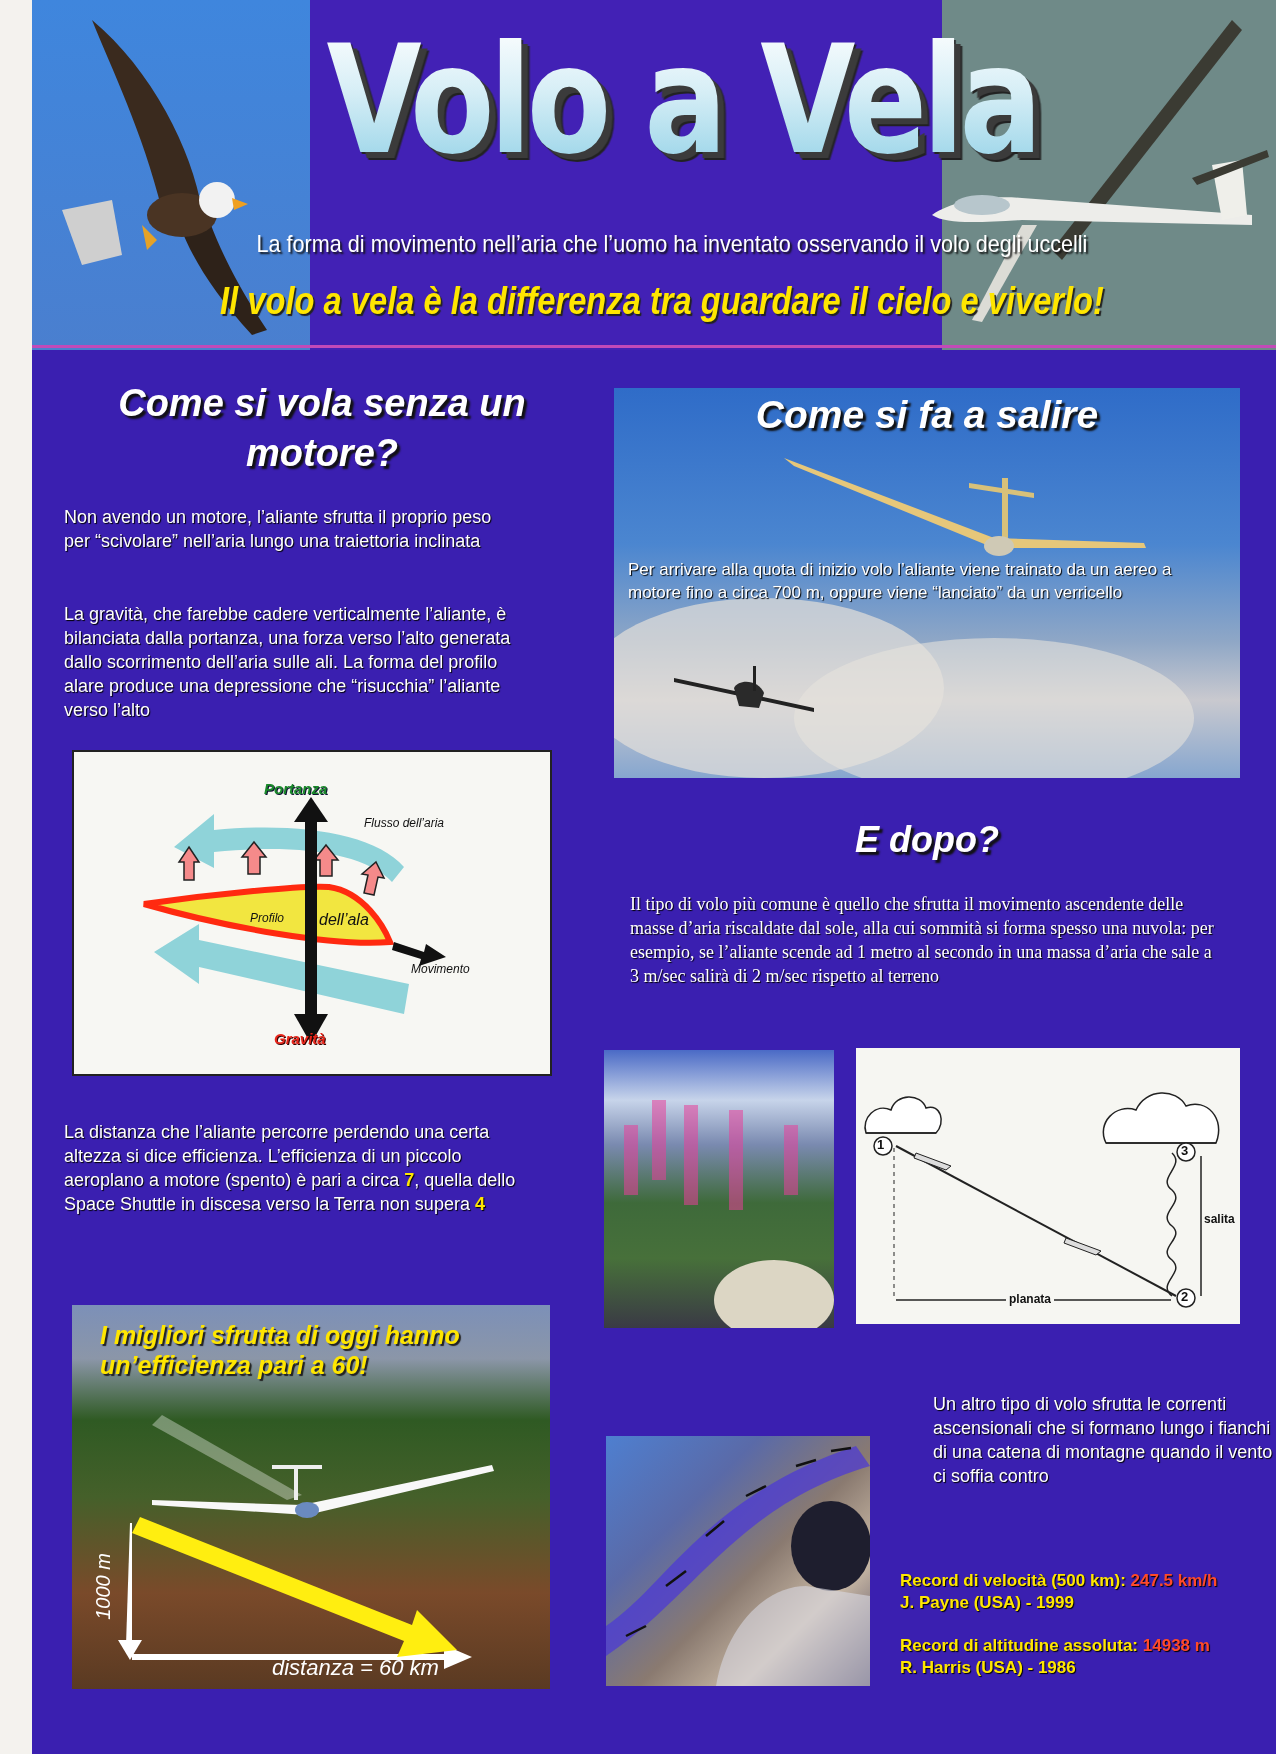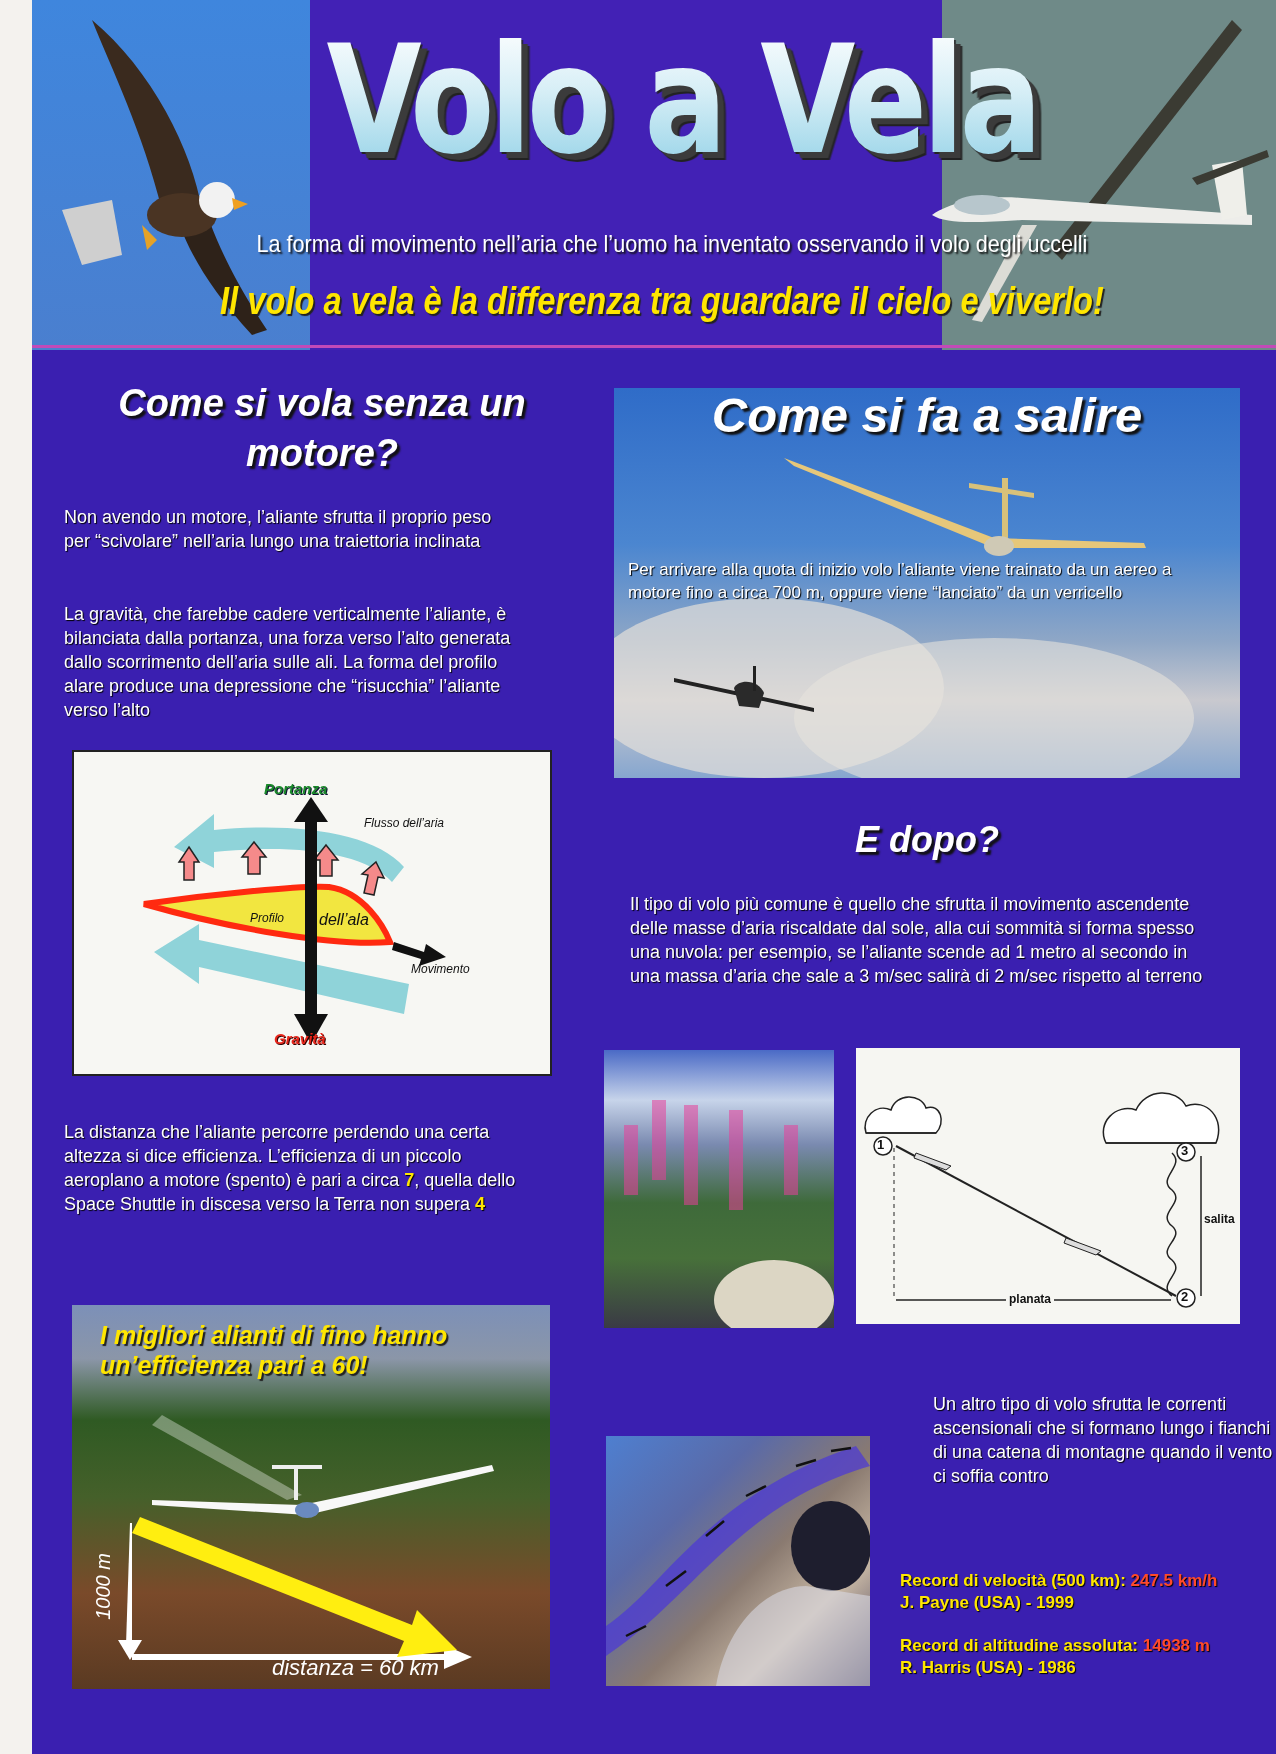--- a/index.html
+++ b/index.html
@@ -109,45 +109,45 @@
       <rect x="222" y="160" width="4" height="35" fill="#eee"></rect>
       <rect x="200" y="160" width="50" height="4" fill="#eee"></rect>
       <ellipse cx="235" cy="205" rx="12" ry="8" fill="#6a8ac0"></ellipse>
       <path d="M58 218 L60 218 L60 340 L54 340Z" fill="#fff"></path>
       <path d="M46 335 L70 335 L58 355Z" fill="#fff"></path>
       <rect x="60" y="349" width="320" height="6" fill="#fff"></rect>
       <path d="M372 340 L400 352 L372 364Z" fill="#fff"></path>
       <path d="M68 212 L340 320 L345 305 L385 345 L325 352 L332 336 L60 228Z" fill="#ffee10"></path>
     </svg>
     <div class="lbl" style="left:28px;top:15px;width:420px;font-style:italic;font-weight:bold;font-size:25px;line-height:30px;color:#ffe600;text-shadow:2px 2px 1px #222;">
-      <div>I migliori alianti di fino hanno</div>
+      <div>I migliori sfrutta di oggi hanno</div>
       <div>un’efficienza pari a  60!</div>
     </div>
     <div class="lbl" style="left:-2px;top:270px;font-style:italic;font-size:20px;color:#fff;transform:rotate(-90deg);transform-origin:center;">1000 m</div>
     <div class="lbl" style="left:200px;top:350px;font-style:italic;font-size:22px;color:#fff;">distanza = 60 km</div>
   </div>
 
   <div class="box" style="left:582px;top:388px;width:626px;height:390px;background:linear-gradient(180deg,#2f6cc8 0%,#4b86d0 40%,#8fa7c6 65%,#c9c9cf 80%,#86a6cf 100%);">
     <svg width="626" height="390" viewBox="0 0 626 390" style="position:absolute;left:0;top:0;">
       <ellipse cx="150" cy="300" rx="180" ry="90" fill="#e4e0da" opacity="0.7"></ellipse>
       <ellipse cx="380" cy="330" rx="200" ry="80" fill="#e6e2dc" opacity="0.6"></ellipse>
       <path d="M170 70 L380 150 L530 155 L532 160 L380 160 L180 78Z" fill="#e6c77a"></path>
       <rect x="388" y="90" width="6" height="60" fill="#d8c17a"></rect>
       <path d="M355 95 L420 105 L420 110 L355 100Z" fill="#d8c17a"></path>
       <ellipse cx="385" cy="158" rx="15" ry="10" fill="#cfc9b5"></ellipse>
       <path d="M60 290 L200 320 L200 324 L60 294Z" fill="#222"></path>
       <path d="M120 300 C125 290 145 292 150 305 L145 320 L125 318Z" fill="#2a2a2a"></path>
       <rect x="139" y="278" width="3" height="25" fill="#222"></rect>
     </svg>
-    <div class="h2" style="left:0;top:2px;width:626px;font-size:49px;line-height:50px;">Come si fa a salire</div>
+    <div class="h2" style="left:0;top:2px;width:626px;font-size:39px;line-height:50px;">Come si fa a salire</div>
     <div class="p" style="left:14px;top:170px;width:600px;font-size:17px;line-height:23px;">Per arrivare alla quota di inizio volo l’aliante viene trainato da un aereo a motore fino a circa 700 m, oppure viene “lanciato” da un verricello</div>
   </div>
 
   <div class="h2" style="left:582px;top:815px;width:626px;font-size:36px;line-height:50px;">E dopo?</div>
-  <div class="p" style="left:598px;top:892px;width:590px;">Il tipo di volo più comune è quello che sfrutta il movimento ascendente delle masse d’aria riscaldate dal sole, alla cui sommità si forma spesso una nuvola: per esempio, se l’aliante scende ad 1 metro al secondo in una massa d’aria che sale a 3 m/sec salirà di 2 m/sec rispetto al terreno</div>
+  <div class="p" style="left:598px;top:892px;width:590px;font-family:Liberation Serif, serif;">Il tipo di volo più comune è quello che sfrutta il movimento ascendente delle masse d’aria riscaldate dal sole, alla cui sommità si forma spesso una nuvola: per esempio, se l’aliante scende ad 1 metro al secondo in una massa d’aria che sale a 3 m/sec salirà di 2 m/sec rispetto al terreno</div>
 
   <div class="box" style="left:572px;top:1050px;width:230px;height:278px;background:linear-gradient(180deg,#4a6ac6 0%,#c7d4ea 18%,#7a8ab0 34%,#3e6a3a 55%,#47703a 75%,#3a3a45 100%);">
     <svg width="230" height="278" viewBox="0 0 230 278" style="position:absolute;left:0;top:0;">
       <g fill="#e8409a" opacity="0.55">
         <rect x="20" y="75" width="14" height="70"></rect>
           <rect x="48" y="50" width="14" height="80"></rect>
         <rect x="80" y="55" width="14" height="100"></rect>
           <rect x="125" y="60" width="14" height="100"></rect>
         <rect x="180" y="75" width="14" height="70"></rect>
       </g>

